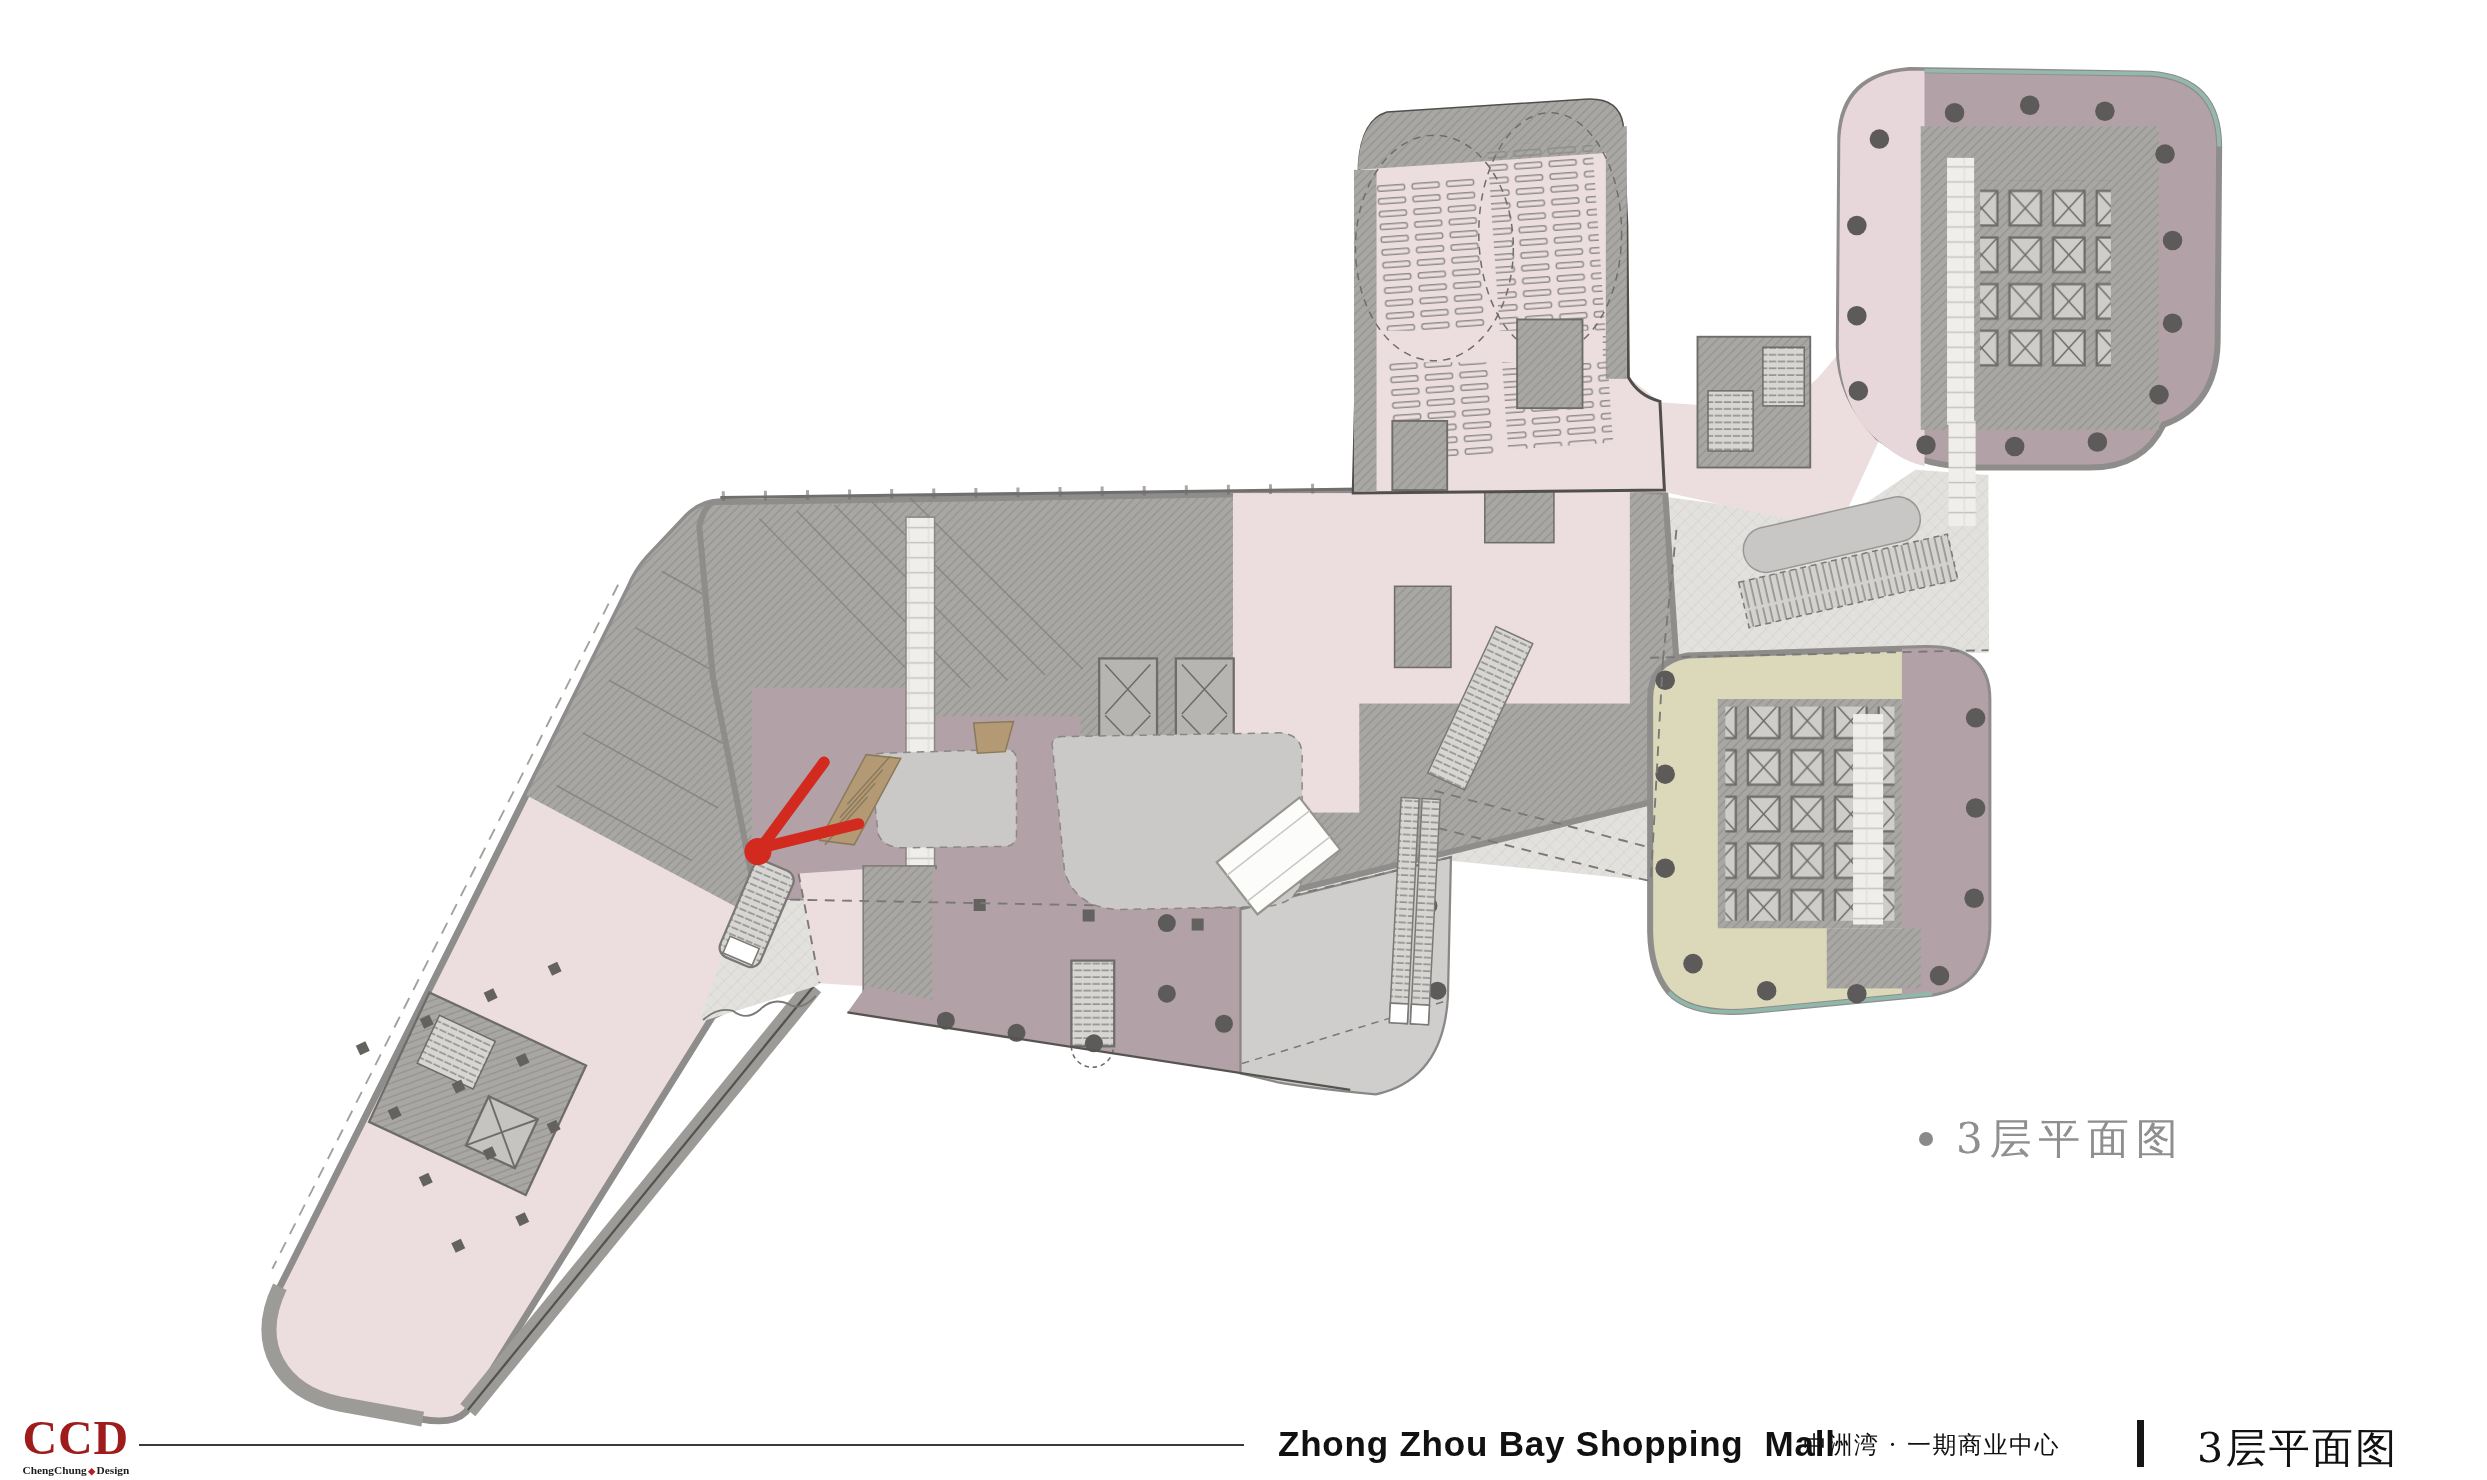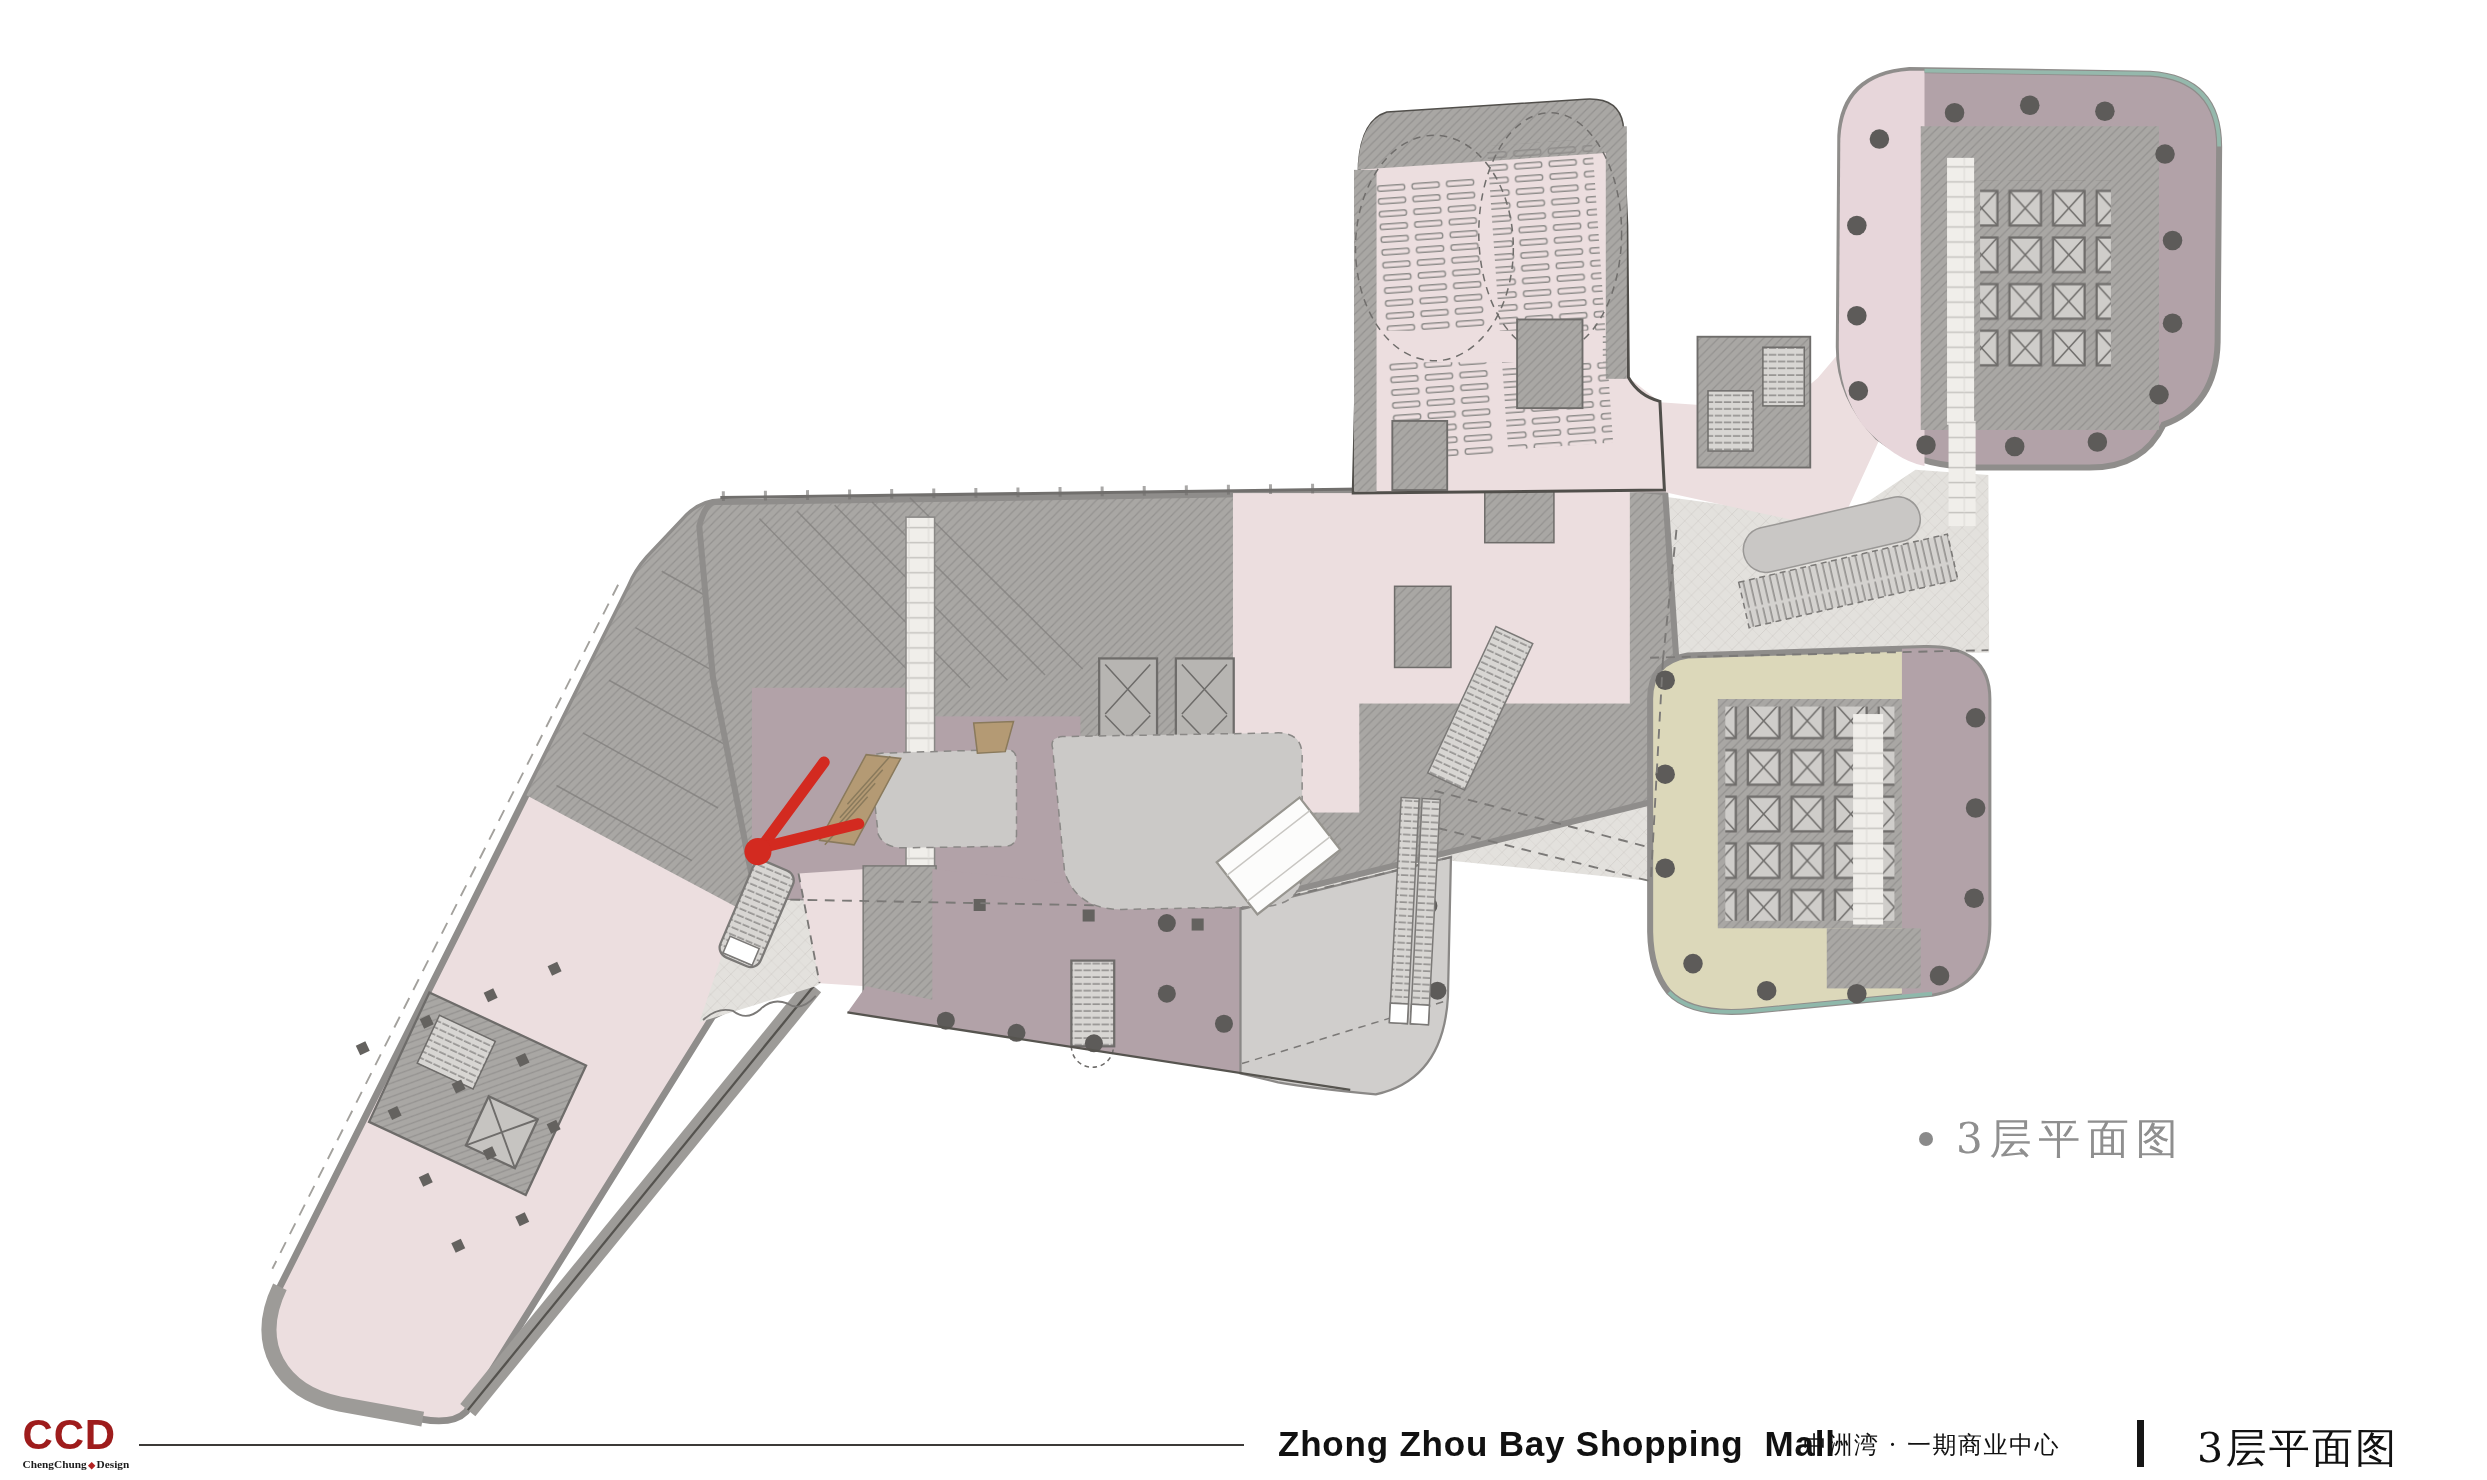--- a/index.html
+++ b/index.html
@@ -14,21 +14,21 @@
   .bullet-title .txt{font-size:42px;letter-spacing:6.8px;}
   .footer-line{position:absolute;left:139px;top:1444px;width:1105px;height:2.3px;background:#3c3a38;}
   .footer-en{position:absolute;left:1278px;top:1424px;font-size:35px;font-weight:700;color:#111;
       white-space:pre;letter-spacing:0.8px;}
   .footer-cn{position:absolute;left:1803px;top:1429px;font-size:24px;color:#111;
       font-family:"DejaVu Serif","Liberation Serif",serif;letter-spacing:1.5px;}
   .footer-bar{position:absolute;left:2137px;top:1420px;width:6.8px;height:47px;background:#161616;}
   .footer-page{position:absolute;left:2197px;top:1421px;font-size:41px;color:#111;
       font-family:"DejaVu Serif","Liberation Serif",serif;letter-spacing:2.3px;}
   .logo{position:absolute;left:22.6px;top:1414px;line-height:1;}
-  .logo .acr{font-family:Liberation Sans, sans-serif;font-weight:700;font-size:42px;color:#9e1c1c;letter-spacing:0.8px;}
+  .logo .acr{font-family:Liberation Serif, serif;font-weight:700;font-size:48px;color:#9e1c1c;letter-spacing:0.8px;}
   .logo .sub{margin-top:3px;font-family:"Liberation Serif",serif;font-weight:700;font-size:11.3px;color:#1c1c1c;}
   .logo .sub .dm{color:#b22222;font-size:9px;padding:0 1.5px;}
 </style>
 </head>
 <body>
 
 <div id="stage">
 
 <svg width="2487" height="1480" viewBox="0 0 3308 1969">
   <defs>

